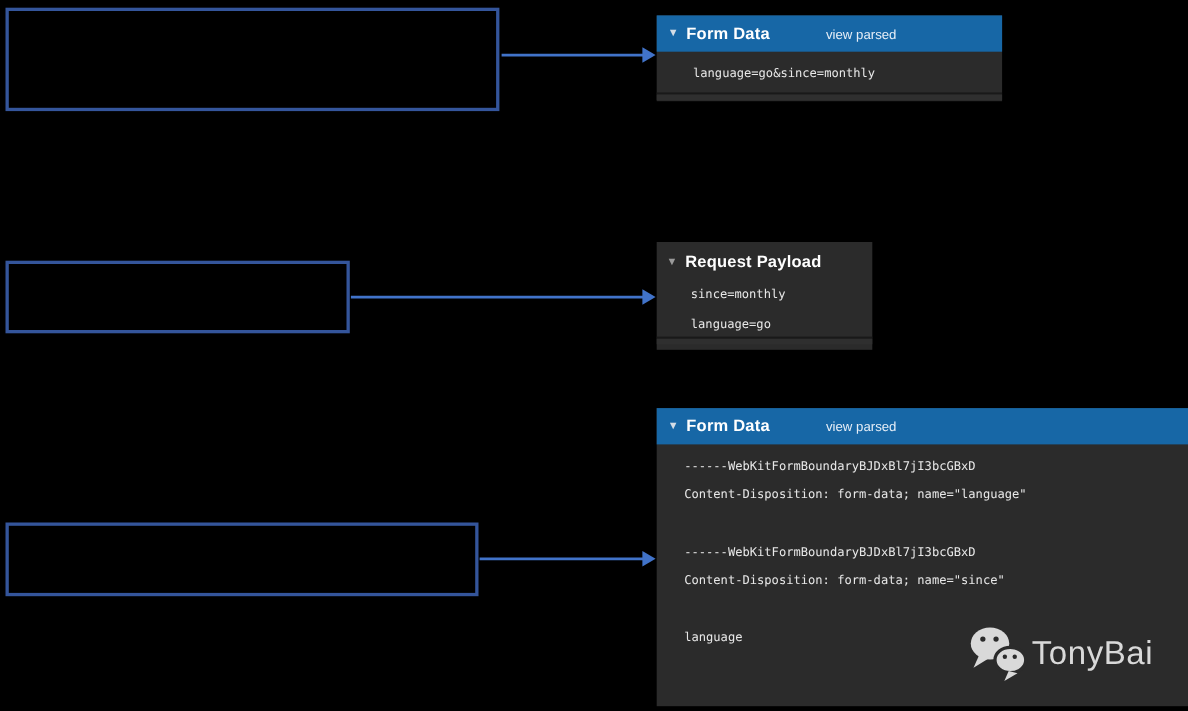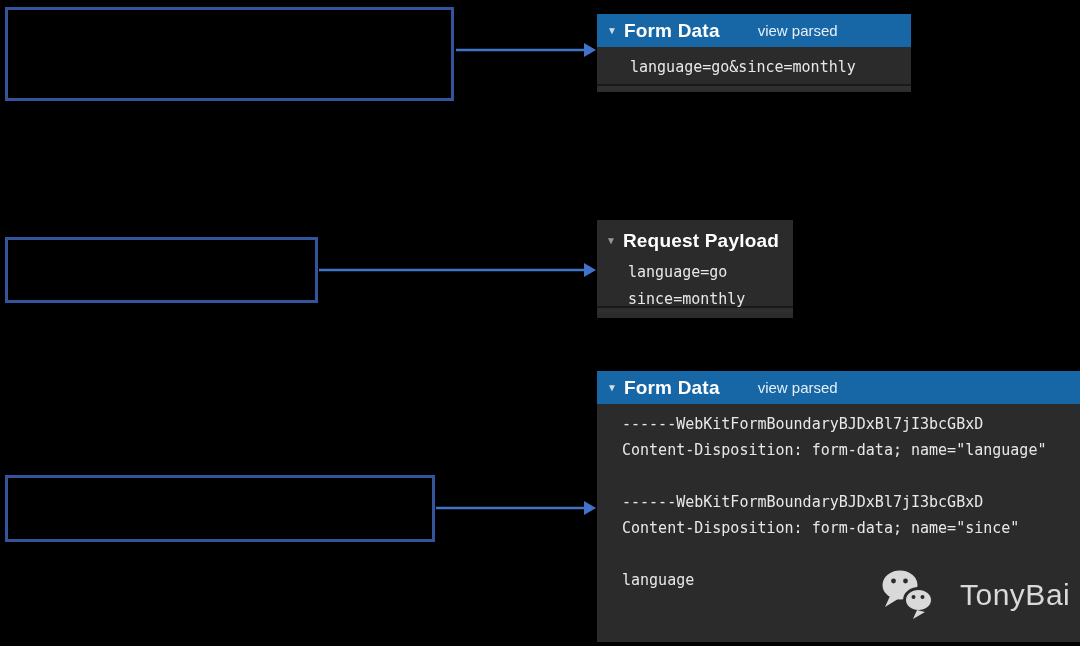--- a/index.html
+++ b/index.html
@@ -21,40 +21,40 @@
 
   
   .panel{position:absolute;background:var(--panel-bg);}
   .panel1{left:597px;top:14px;width:314px;height:78px;}
   .panel2{left:597px;top:220px;width:196px;height:98px;}
   .panel3{left:597px;top:371px;width:483px;height:271px;}
 
   .panel-header{height:33px;background:var(--header-blue);display:flex;align-items:center;padding-left:10px;}
   .tri{font-size:10px;color:#d4dde6;line-height:1;}
   .tri.gray{color:#9a9a9a;}
-  .htitle{color:#ffffff;font-weight:bold;font-size:19px;margin-left:7px;letter-spacing:.2px;}
-  .hlink{color:#e6eef7;font-size:15px;margin-left:38px;cursor:pointer;}
+  .htitle{color:#ffffff;font-weight:bold;font-size:15px;margin-left:7px;letter-spacing:.2px;}
+  .hlink{color:#e6eef7;font-size:12px;margin-left:51px;cursor:pointer;}
 
-  .code{font-family:"DejaVu Sans Mono",monospace;font-size:15px;color:var(--code-text);}
+  .code{font-family:"DejaVu Sans Mono",monospace;font-size:11px;color:var(--code-text);}
   .panel1 .panel-body{padding:8px 0 0 33px;height:37px;}
   .panel1 .code-line{line-height:24px;white-space:pre;}
 
   .rp-header{display:flex;align-items:center;padding:10px 0 0 9px;}
   .panel2 .panel-body{height:86px;}
   .panel2 .code-line{padding-left:31px;line-height:27px;white-space:pre;}
   .panel2 .code-line:first-of-type{margin-top:7px;}
 
   .panel3 .panel-body{padding:7px 0 0 25px;}
   .panel3 .code-line{line-height:26px;min-height:26px;white-space:pre;}
 
   .sep{height:2px;background:var(--sep);}
   .strip{height:5px;background:var(--strip);}
 
   
-  .watermark{position:absolute;left:880px;top:569px;display:flex;align-items:center;gap:24px;z-index:10;}
+  .watermark{position:absolute;left:880px;top:569px;display:flex;align-items:center;gap:2px;z-index:10;}
   .wm-text{color:var(--watermark);font-size:30px;letter-spacing:.5px;}
 </style>
 </head>
 <body>
 
 <div class="canvas">
 
   <div class="obox obox1"></div>
   <div class="obox obox2"></div>
   <div class="obox obox3"></div>
@@ -83,22 +83,22 @@
     <div class="strip"></div>
   </div>
 
   <div class="panel panel2">
     <div class="panel-body">
       <div class="rp-header">
         <span class="tri gray">▼</span>
         <span class="htitle">Request Payload</span>
       </div>
       <div class="code">
+        <div class="code-line">since=monthly</div>
         <div class="code-line">language=go</div>
-        <div class="code-line">since=monthly</div>
       </div>
     </div>
     <div class="sep"></div>
     <div class="strip"></div>
   </div>
 
   <div class="panel panel3">
     <div class="panel-header">
       <span class="tri">▼</span>
       <span class="htitle">Form Data</span>

